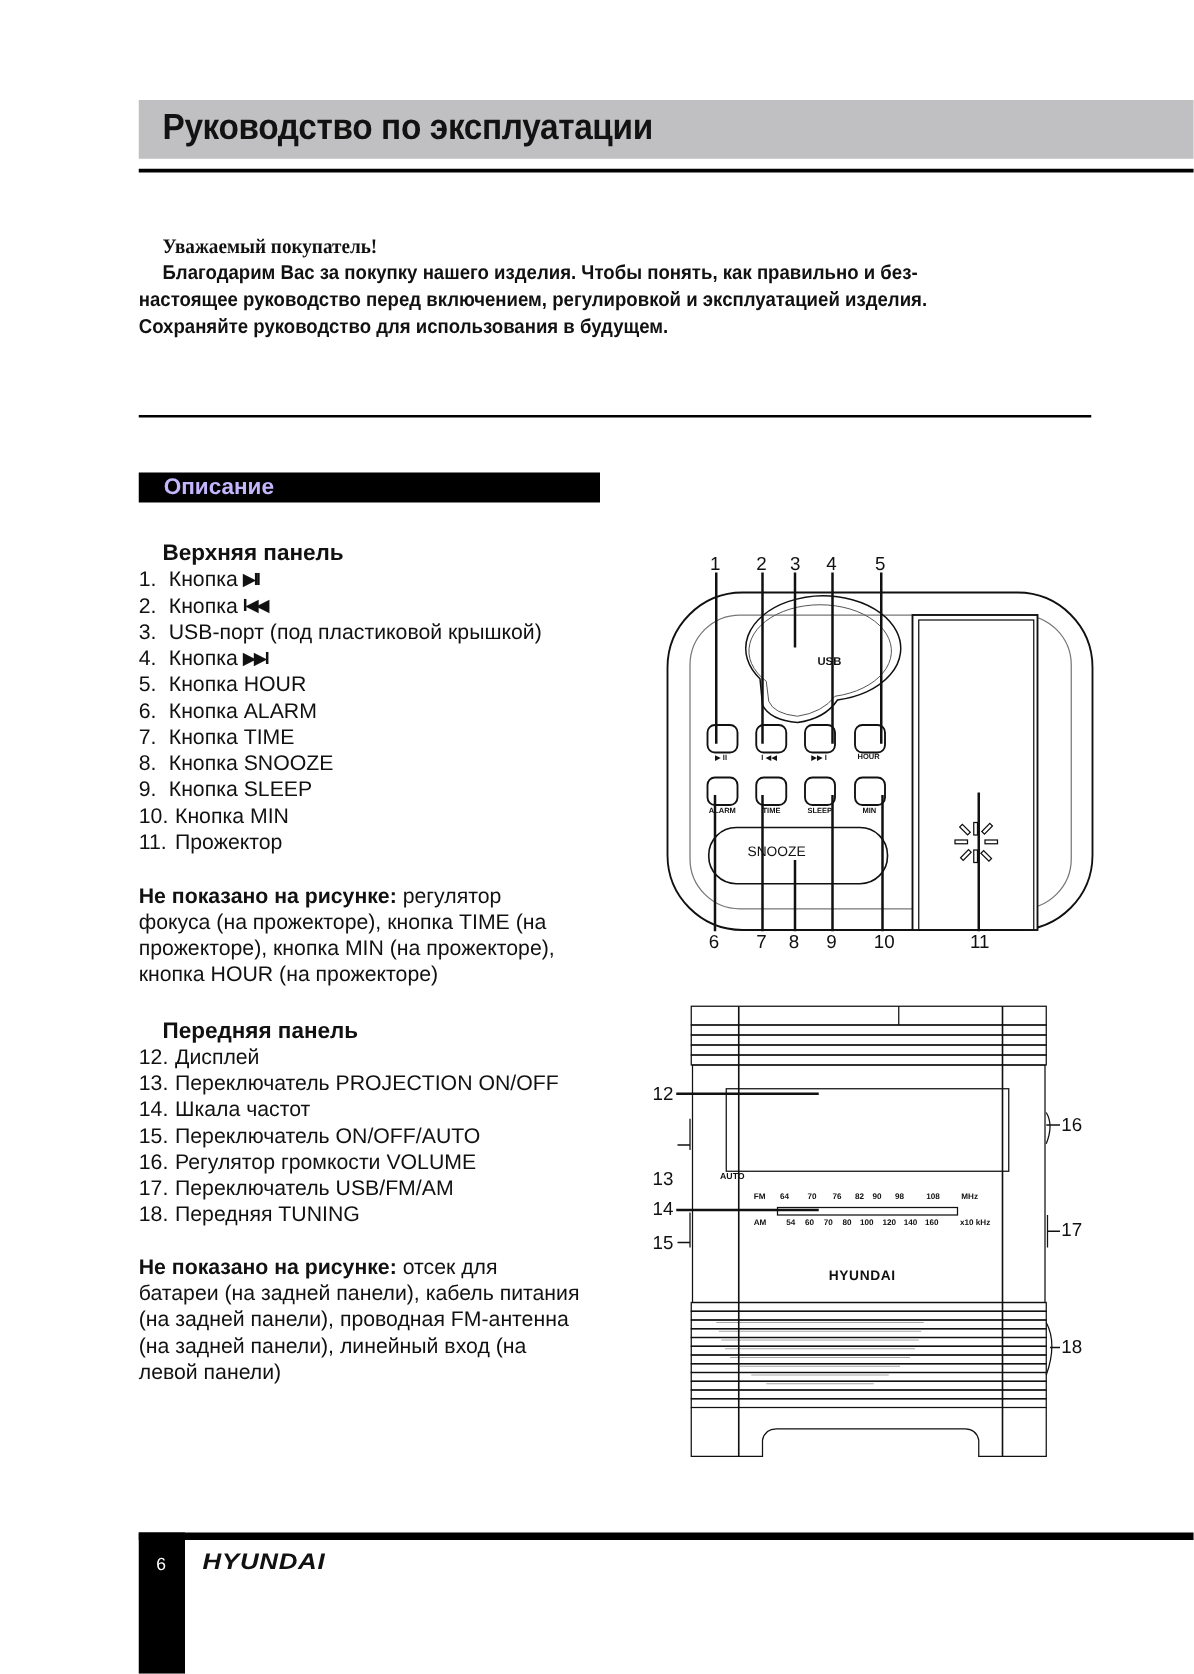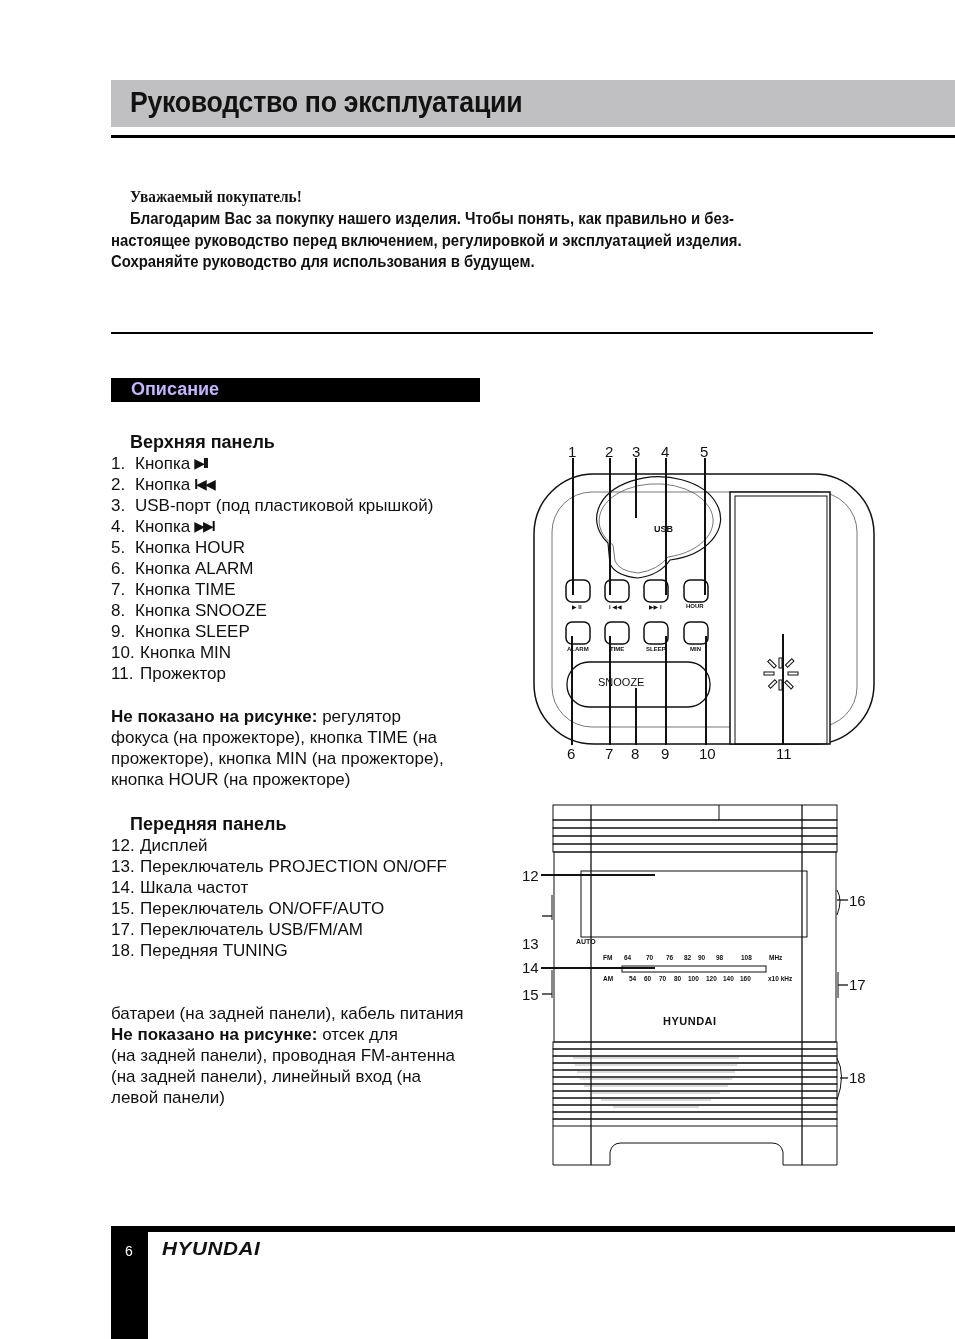--- a/index.html
+++ b/index.html
@@ -143,32 +143,36 @@
     </div>
   <div class="list-item">
       <span class="num" style="width:29px">14.</span>
       <span>Шкала частот</span>
     </div>
   <div class="list-item">
       <span class="num" style="width:29px">15.</span>
       <span>Переключатель ON/OFF/AUTO</span>
     </div>
   <div class="list-item">
+      <span class="num" style="width:29px">16.</span>
+      <span>Регулятор громкости VOLUME</span>
+    </div>
+  <div class="list-item">
       <span class="num" style="width:29px">17.</span>
       <span>Переключатель USB/FM/AM</span>
     </div>
   <div class="list-item">
       <span class="num" style="width:29px">18.</span>
       <span>Передняя TUNING</span>
     </div>
 </div>
 
 <div class="col-left note" style="top:1003px;">
+  <div><b>Не показано на рисунке:</b><span> отсек для</span></div>
   <div>батареи (на задней панели), кабель питания</div>
-  <div><b>Не показано на рисунке:</b><span> отсек для</span></div>
   <div>(на задней панели), проводная FM-антенна</div>
   <div>(на задней панели), линейный вход (на</div>
   <div>левой панели)</div>
 </div>
 
 <div class="figure" style="left:520px; top:440px; width:360px; height:330px;">
   <svg width="360" height="330" viewBox="0 0 360 330" xmlns="http://www.w3.org/2000/svg">
 
     <rect x="14" y="34" width="340" height="270" rx="60" ry="60" fill="none" stroke="#111" stroke-width="1.5"></rect>
     <rect x="32" y="52" width="305" height="235" rx="40" ry="40" fill="none" stroke="#777" stroke-width="1"></rect>

